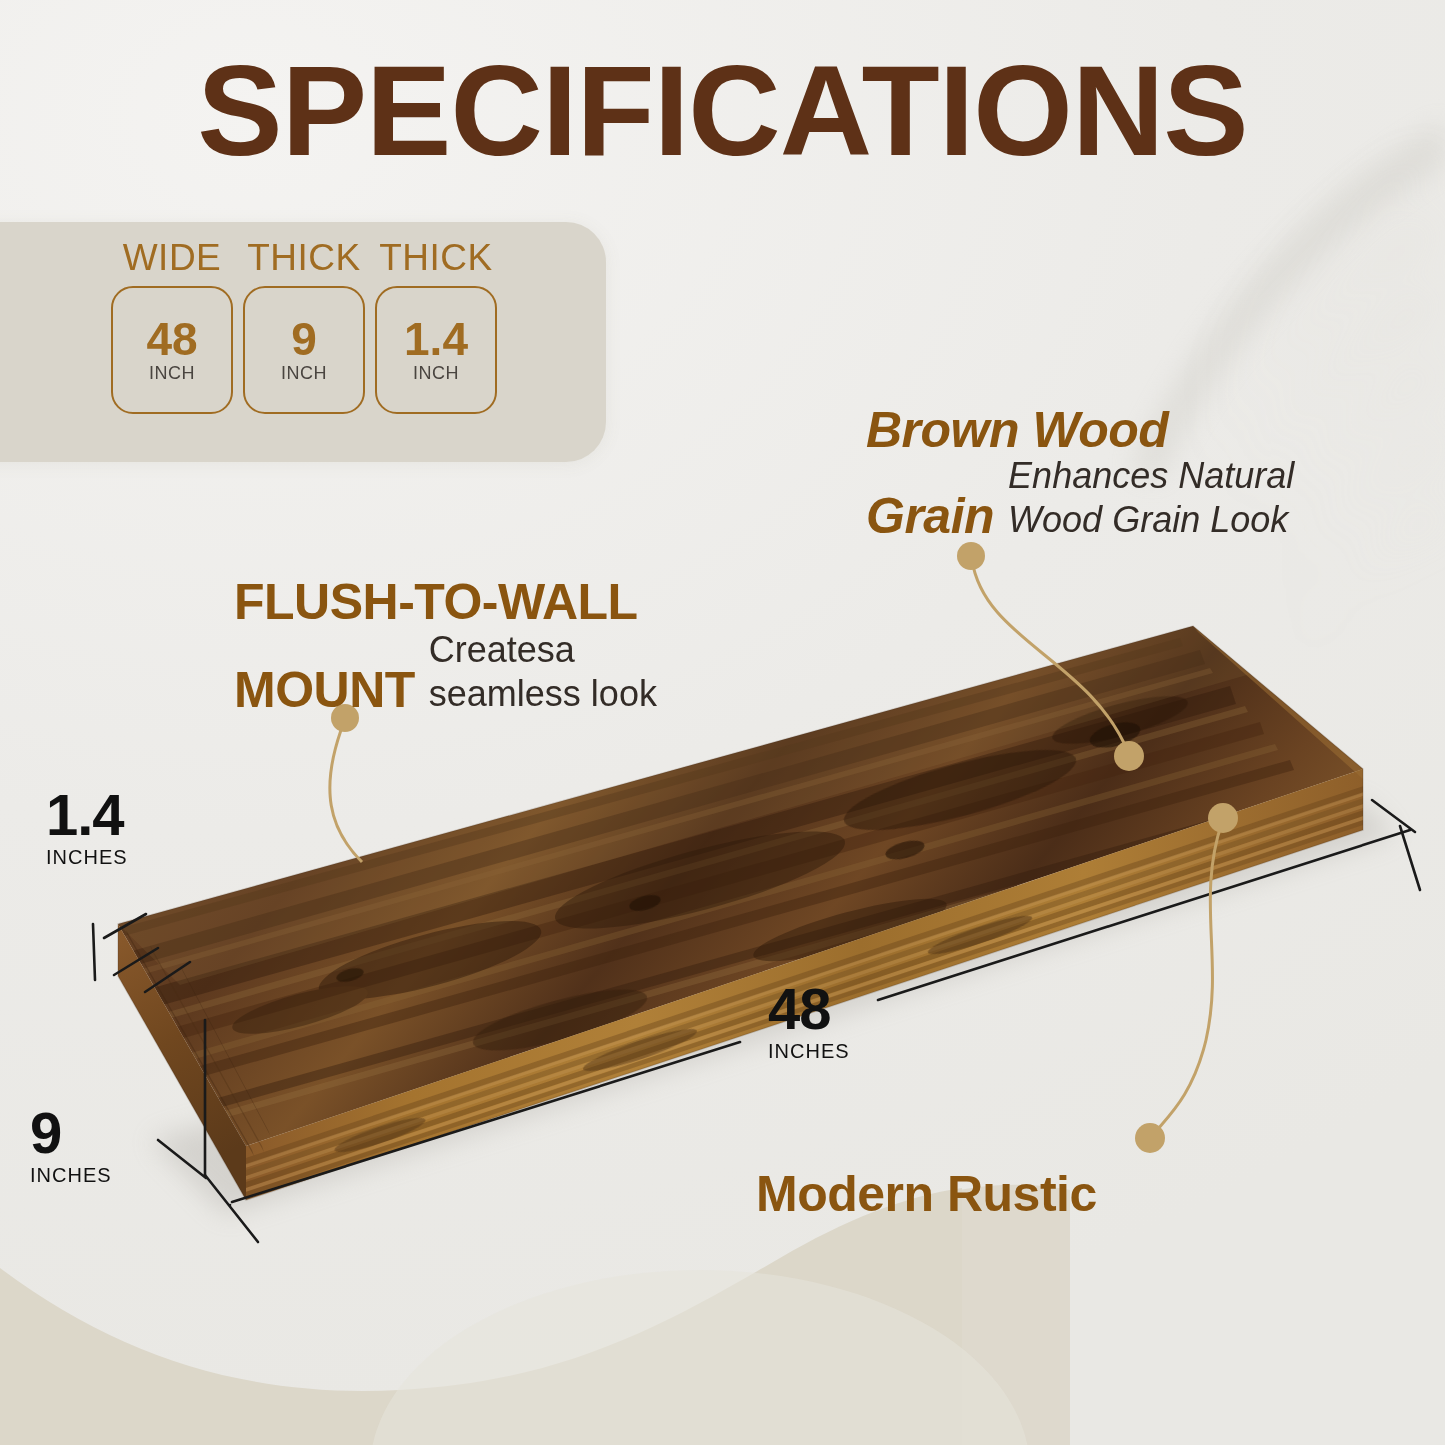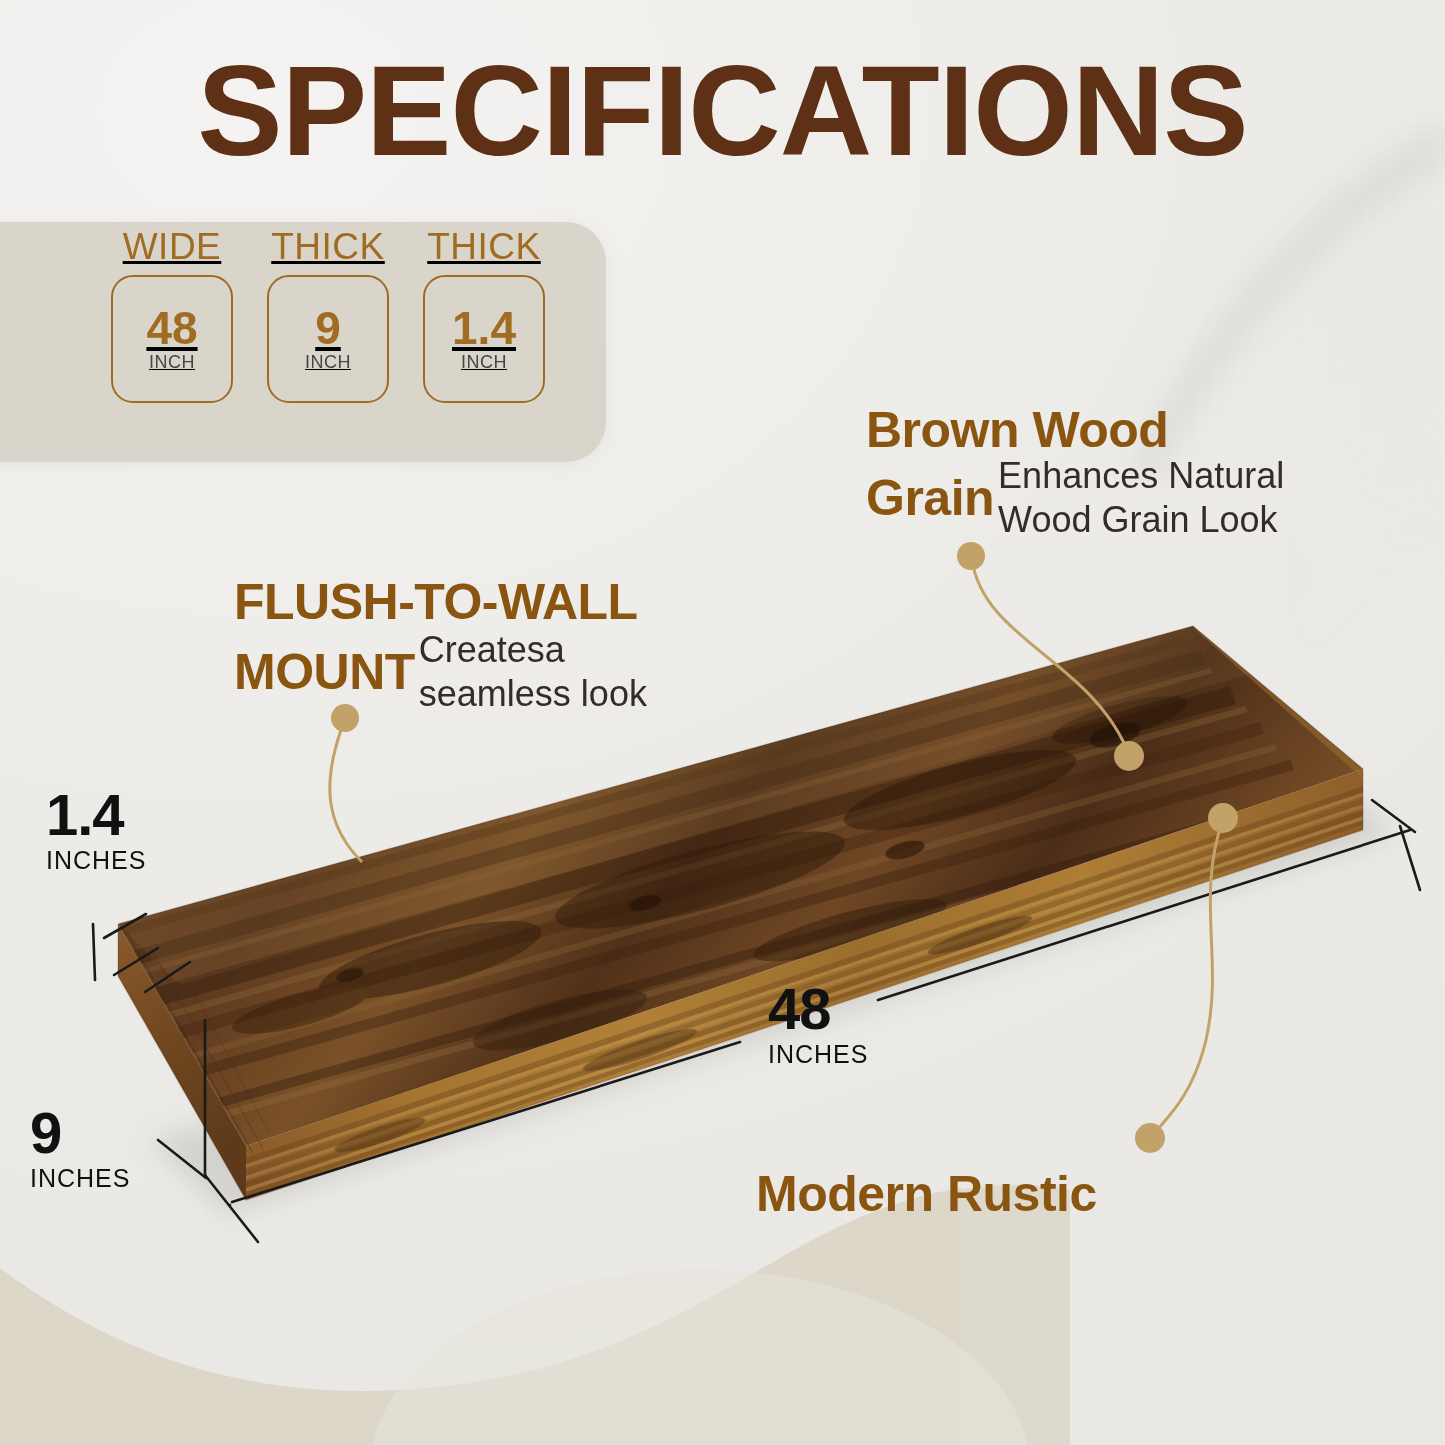--- a/index.html
+++ b/index.html
@@ -52,24 +52,23 @@
     top: 222px;
     width: 646px;
     height: 240px;
     background: #d9d5cb;
     border-radius: 0 40px 40px 0;
     box-shadow: 0 2px 18px rgba(120,110,95,0.08);
   }
   .spec-row {
     position: absolute;
     left: 150px;
-    top: 4px;
+    top: 15px;
     display: flex;
-    gap: 32px;
-    text-decoration: underline;
+    gap: 8px;
   }
   .spec-col {
     display: flex;
     flex-direction: column;
     align-items: center;
     width: 124px;
   }
   .spec-label {
     font-size: 37px;
     font-weight: 400;
@@ -111,28 +110,29 @@
     letter-spacing: -0.5px;
   }
   .callout-desc {
     font-size: 36px;
     font-weight: 400;
     color: #332c27;
     line-height: 1.22;
   }
   .inline-wrap {
     display: flex;
-    align-items: center;
-    gap: 4px;
+    align-items: flex-end;
+    gap: 14px;
   }
 
   #callout-brown-wood {
     left: 866px;
     top: 404px;
     width: 520px;
+    font-style: italic;
   }
   #callout-brown-wood .row2 { margin-top: -2px; }
 
   #callout-flush {
     left: 234px;
     top: 576px;
     width: 540px;
   }
 
   #callout-rustic {
@@ -143,21 +143,21 @@
 
   
   .dim-label { position: absolute; color: #111111; }
   .dim-num {
     font-size: 58px;
     font-weight: 700;
     line-height: 1;
     letter-spacing: -1px;
   }
   .dim-unit {
-    font-size: 25px;
+    font-size: 20px;
     font-weight: 400;
     letter-spacing: 1px;
     line-height: 1.3;
   }
   #dim-thickness { left: 46px; top: 786px; }
   #dim-depth     { left: 30px; top: 1104px; }
   #dim-width     { left: 768px; top: 980px; text-align: left; }
 </style>
 </head>
 <body>

